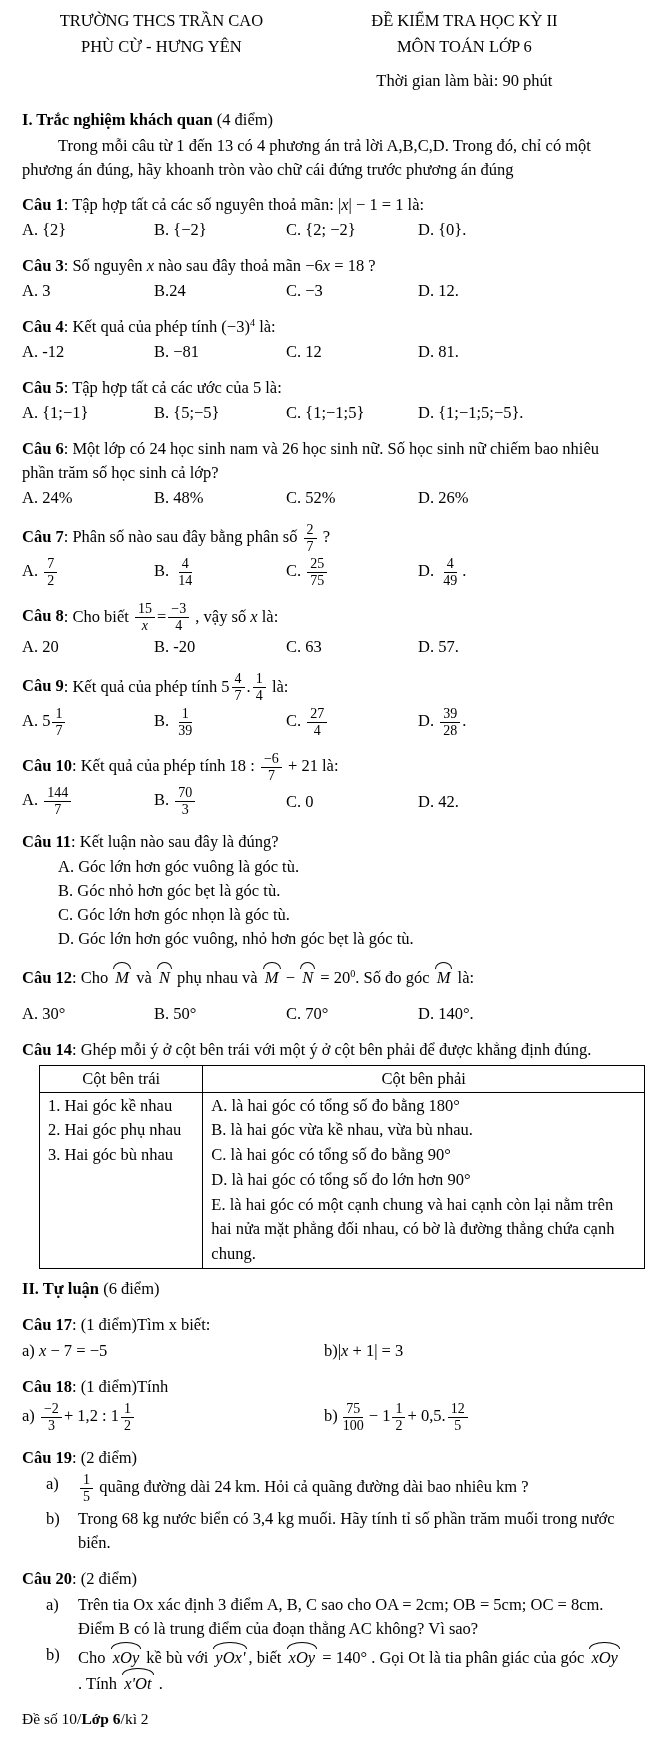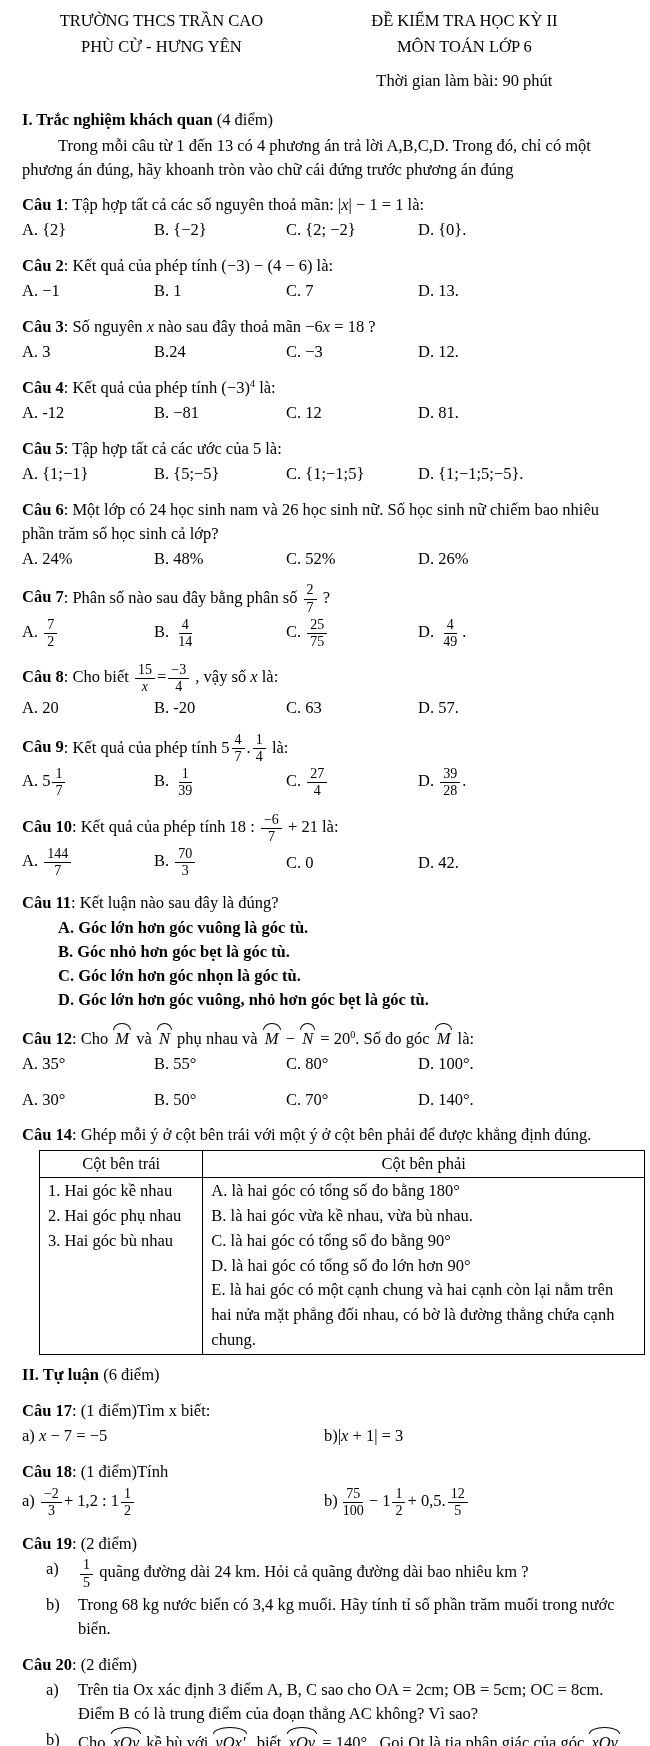--- a/index.html
+++ b/index.html
@@ -30,21 +30,21 @@
 
   
   .question { margin: 12px 0 3px 0; }
   .q-line { margin: 1px 0; }
   .opts-row {
     display: grid;
     grid-template-columns: 132px 132px 132px 1fr;
     align-items: center;
     margin: 1px 0 3px 0;
   }
-  .opts-stacked { padding-left: 36px; font-weight: bold; }
+  .opts-stacked { padding-left: 36px; }
   .opts-stacked .opt { display: block; }
   .opt { white-space: nowrap; }
 
   
   .frac {
     display: inline-flex;
     flex-direction: column;
     align-items: center;
     vertical-align: middle;
     margin: 0 2px;
@@ -121,29 +121,20 @@
       <div class="question">
         <p class="q-line"><b>Câu 1</b><span>: Tập hợp tất cả  các số nguyên thoả mãn: |<span class="var">x</span>| − 1 = 1 là:</span></p>
         <div class="opts-row">
           <span class="opt">A. {2}</span>
           <span class="opt">B. {−2}</span>
           <span class="opt">C. {2; −2}</span>
           <span class="opt">D. {0}.</span>
         </div>
       </div>
       <div class="question">
-        <p class="q-line"><b>Câu 2</b><span>: Kết quả của phép tính (−3) − (4 − 6) là:</span></p>
-        <div class="opts-row">
-          <span class="opt">A. −1</span>
-          <span class="opt">B. 1</span>
-          <span class="opt">C. 7</span>
-          <span class="opt">D. 13.</span>
-        </div>
-      </div>
-      <div class="question">
         <p class="q-line"><b>Câu 3</b><span>: Số nguyên <span class="var">x</span> nào sau đây thoả mãn −6<span class="var">x</span> = 18 ?</span></p>
         <div class="opts-row">
           <span class="opt">A. 3</span>
           <span class="opt">B.24</span>
           <span class="opt">C. −3</span>
           <span class="opt">D. 12.</span>
         </div>
       </div>
       <div class="question">
         <p class="q-line"><b>Câu 4</b><span>: Kết quả của phép tính (−3)<sup>4</sup> là:</span></p>
@@ -260,26 +251,20 @@
         <p class="q-line"><b>Câu 11</b><span>: Kết luận nào sau đây là đúng?</span></p>
         <div class="opts-stacked">
           <span class="opt">A. Góc lớn hơn góc vuông là góc tù.</span>
           <span class="opt">B. Góc nhỏ hơn góc bẹt là góc tù.</span>
           <span class="opt">C. Góc lớn hơn góc nhọn là góc tù.</span>
           <span class="opt">D. Góc lớn hơn góc vuông, nhỏ hơn góc bẹt là góc tù.</span>
         </div>
       </div>
       <div class="question">
         <p class="q-line"><b>Câu 12</b><span>: Cho <span class="arc">M</span> và <span class="arc">N</span> phụ nhau và  <span class="arc">M</span> − <span class="arc">N</span> = 20<sup>0</sup>. Số đo góc <span class="arc">M</span> là:</span></p>
-        <div class="opts-row">
-          <span class="opt">A. 35°</span>
-          <span class="opt">B. 55°</span>
-          <span class="opt">C. 80°</span>
-          <span class="opt">D. 100°.</span>
-        </div>
       </div>
       <div class="question">
         <div class="opts-row">
           <span class="opt">A. 30°</span>
           <span class="opt">B. 50°</span>
           <span class="opt">C. 70°</span>
           <span class="opt">D. 140°.</span>
         </div>
       </div>
     </div>

